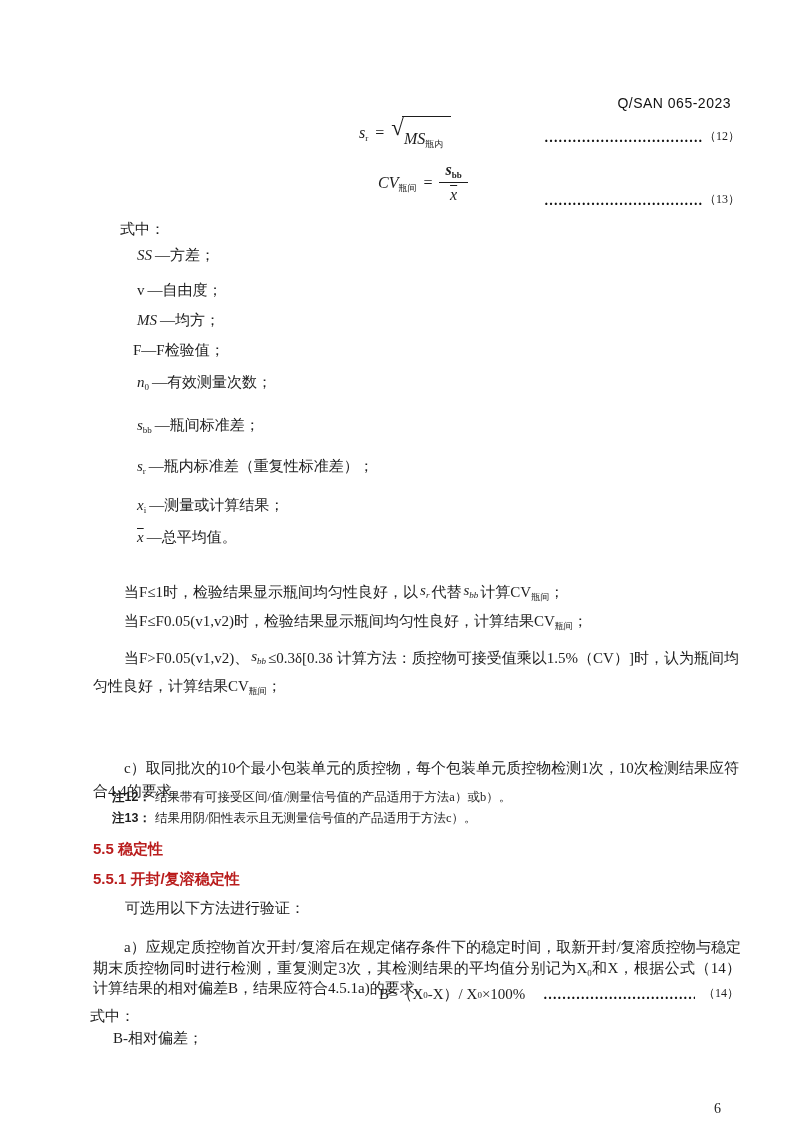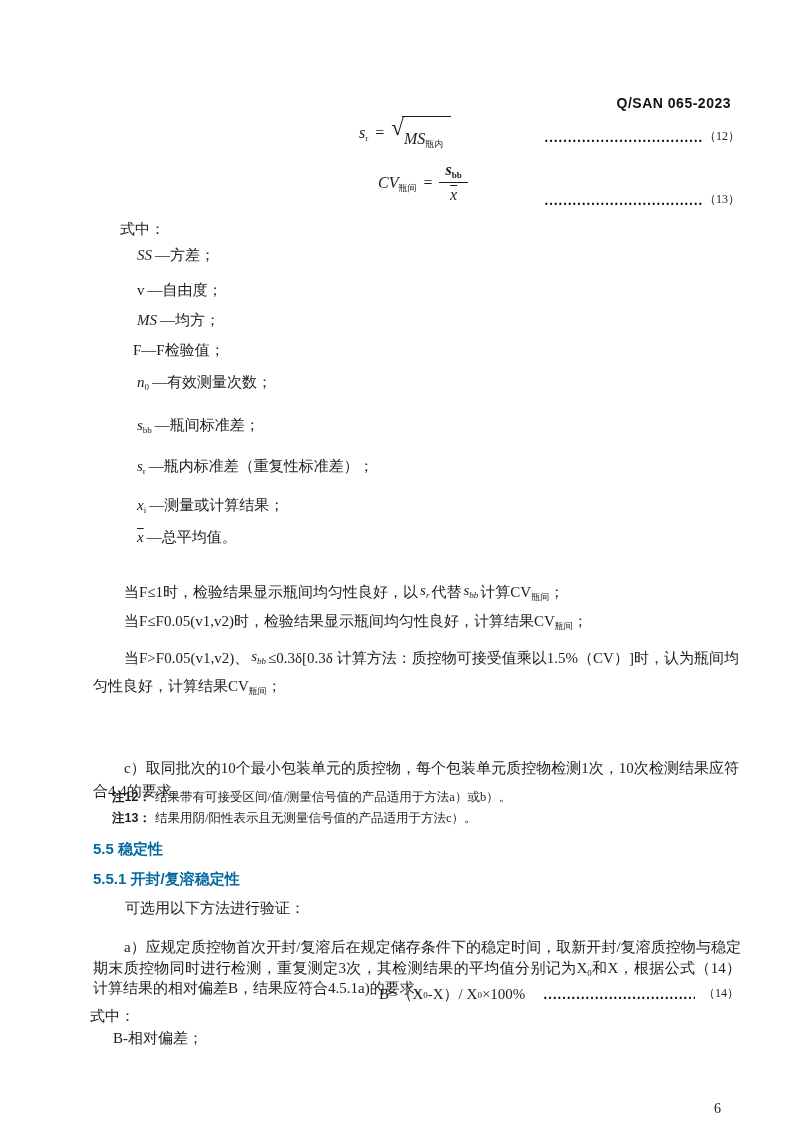--- a/index.html
+++ b/index.html
@@ -4,21 +4,21 @@
 <style>
   html,body{margin:0;padding:0;background:#ffffff;}
   .page{
     position:relative;width:800px;height:1131px;background:#ffffff;
     font-family:"Liberation Serif","DejaVu Serif",serif;
     color:#1d1d1d;font-size:15px;overflow:hidden;
   }
   .doc-number{
     position:absolute;top:95px;right:69px;
     font-family:"Liberation Sans","DejaVu Sans",sans-serif;
-    font-weight:700;font-size:14px;letter-spacing:.5px;color:#111;
+    font-weight:400;font-size:14px;letter-spacing:.5px;color:#111;
   }
   sub{font-size:9px;vertical-align:-3px;line-height:0;}
   .m{font-family:"Liberation Serif","DejaVu Serif",serif;font-style:italic;}
   .up{font-style:normal;}
   .xbar{text-decoration:overline;}
   .msym{position:relative;top:-2px;margin:0 2px;}
   .m-eq{font-style:normal;margin:0 7px;}
   
   .formula{position:absolute;left:16px;top:0;width:800px;height:50px;}
   .f-body{position:absolute;white-space:nowrap;display:inline-flex;align-items:center;font-size:16px;}
@@ -33,21 +33,21 @@
   .eq-num{position:absolute;left:688px;font-size:12px;white-space:nowrap;}
   
   .line{position:absolute;white-space:nowrap;}
   .para{position:absolute;left:93px;width:646px;line-height:23px;text-indent:31px;text-align:justify;}
   .def-row{position:absolute;left:121px;white-space:nowrap;margin-left:16px;}
   .def-desc{margin-left:3px;}
   .note{position:absolute;left:112px;font-size:12.5px;white-space:nowrap;}
   .note-label{font-weight:700;font-family:"Liberation Sans","DejaVu Sans",sans-serif;font-size:12.5px;}
   .note-text{margin-left:4px;}
   .heading{position:absolute;left:93px;font-family:"Liberation Sans","DejaVu Sans",sans-serif;
-           font-weight:700;font-size:15px;white-space:nowrap;color:#0369a1;}
+           font-weight:700;font-size:15px;white-space:nowrap;color:#b91c1c;}
   .page-number{position:absolute;left:714px;top:1101px;font-size:14px;}
 </style>
 </head>
 <body>
 
 <div class="page">
 
   <div class="doc-number">Q/SAN 065-2023</div>
 
   <div class="formula" style="top:114px">

